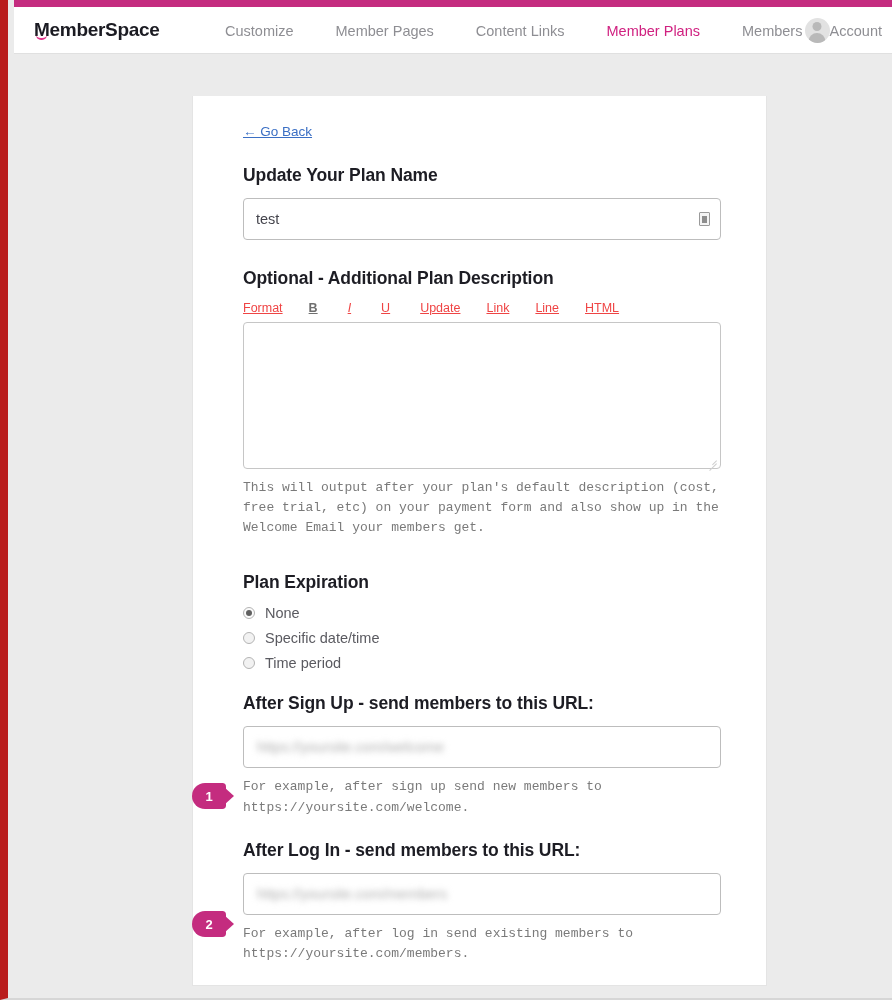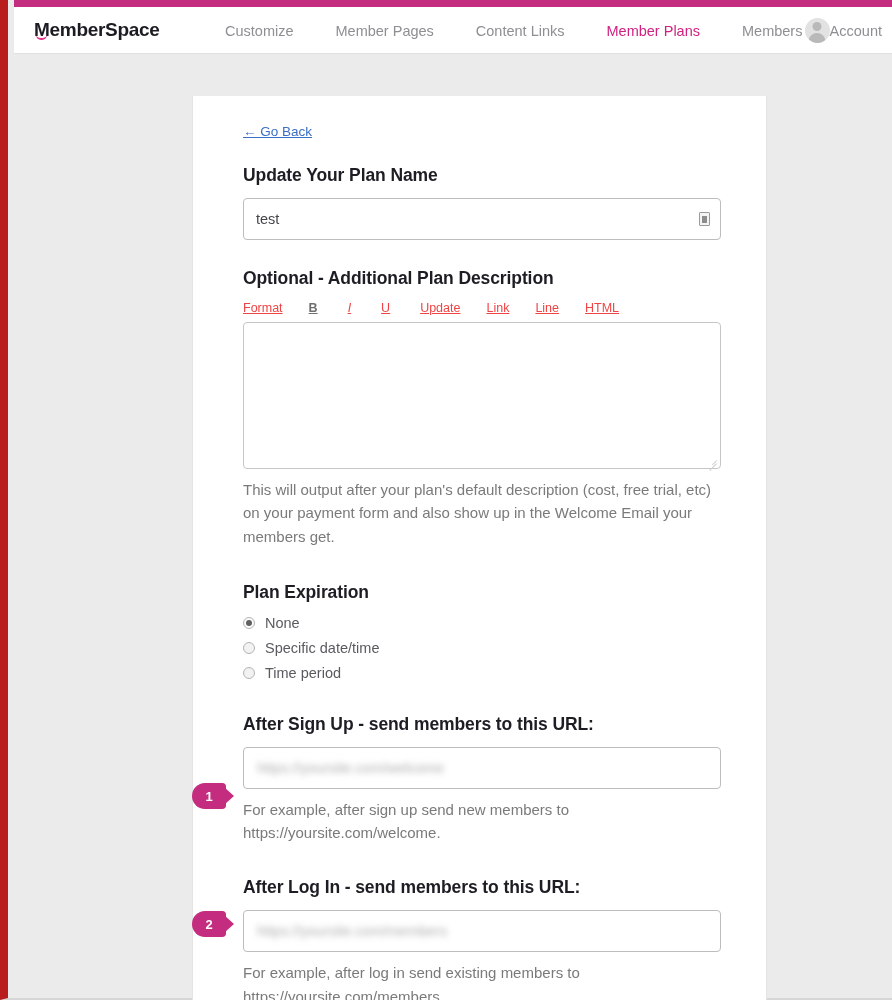--- a/index.html
+++ b/index.html
@@ -211,25 +211,26 @@
     position: absolute;
     right: 1px;
     height: 1px;
     background: #cfcfcf;
     display: block;
   }
   .resize-grip i:nth-child(1) { bottom: 2px; width: 10px; transform: rotate(-45deg); transform-origin: right bottom; }
   .resize-grip i:nth-child(2) { bottom: 5px; width: 6px; transform: rotate(-45deg); transform-origin: right bottom; }
 
   .help-text {
-    font-size: 15px;
+    font-size: 13px;
     color: #7a7a7a;
     line-height: 1.55;
     width: 478px;
     margin-top: 9px;
+    font-family: Liberation Mono, monospace;
   }
 
   
   .expiration-block { margin-top: 34px; }
   .opt-row {
     display: flex;
     align-items: center;
     gap: 10px;
     margin-bottom: 9px;
     cursor: pointer;
@@ -259,21 +260,21 @@
     border: 1px solid #b4b4b4;
     background: #f2f2f2;
     border-radius: 1px;
     flex: none;
   }
 
   .pages-block { margin-top: 30px; }
   .pages-block .opt-row { margin-top: 8px; }
 
   
-  .url-block { margin-top: 33px; }
+  .url-block { margin-top: 22px; }
   .url-input {
     width: 478px;
     height: 42px;
     border: 1px solid #bdbdbd;
     border-radius: 4px;
     background: #fff;
     display: flex;
     align-items: center;
     padding: 0 13px;
   }

